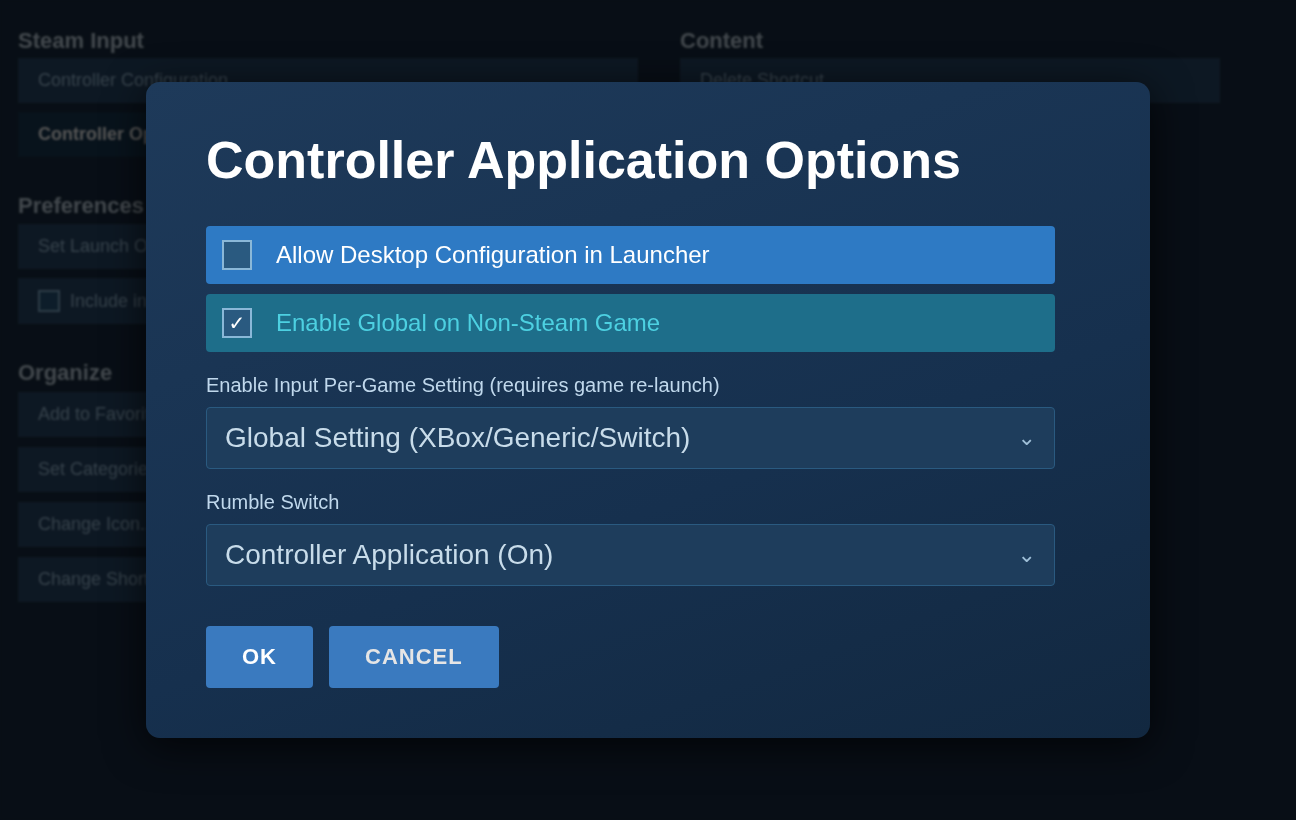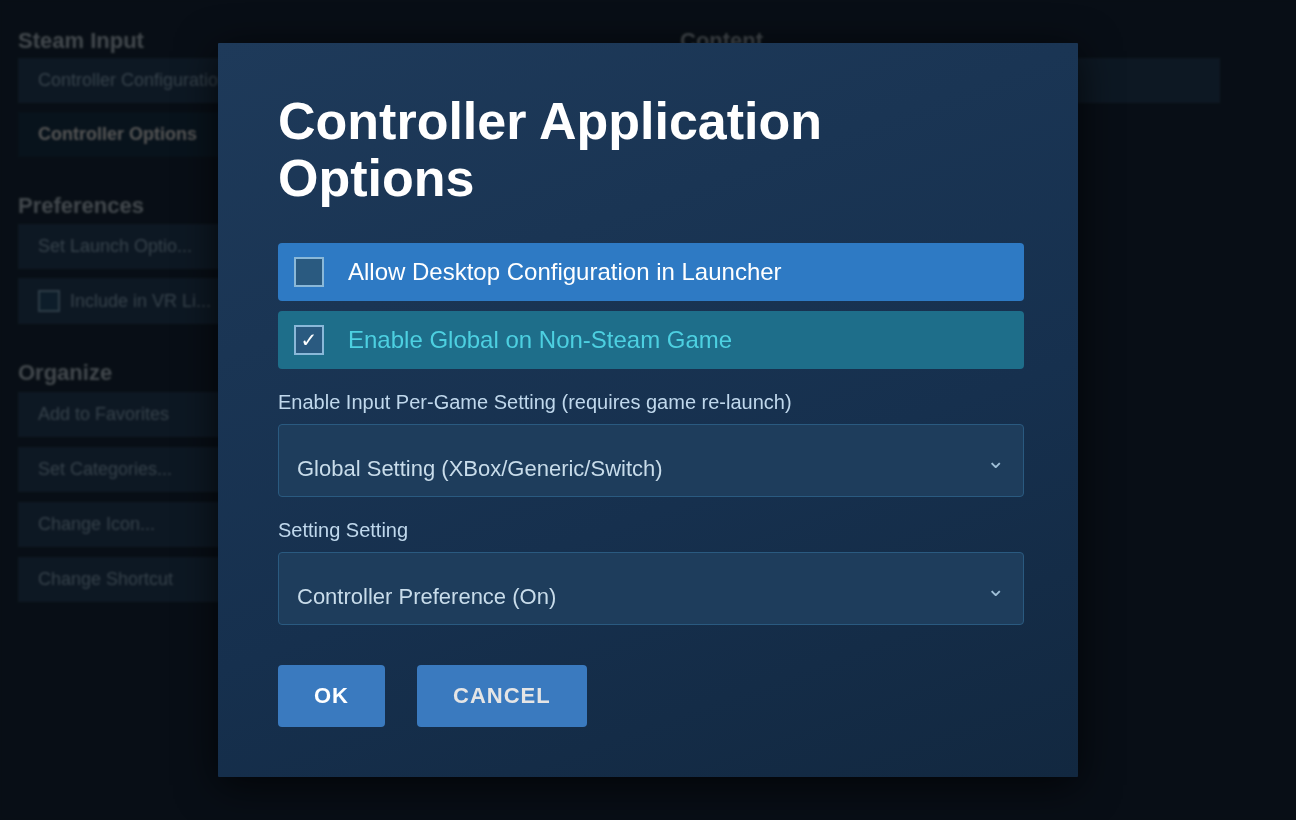--- a/index.html
+++ b/index.html
@@ -51,23 +51,23 @@
       top: 0; left: 0;
       width: 100%; height: 100%;
       background: rgba(0,0,0,0.45);
       display: flex;
       align-items: center;
       justify-content: center;
     }
 
     .modal {
       background: linear-gradient(160deg, #1e3a5a 0%, #16304e 60%, #122840 100%);
-      border-radius: 1px;
-      padding: 50px 54px 50px 60px;
-      width: 860px;
+      border-radius: 14px;
+      padding: 50px 95px 50px 60px;
+      width: 1004px;
       min-height: 560px;
       box-shadow: 0 8px 40px rgba(0,0,0,0.7);
       position: relative;
     }
 
     .modal-title {
       font-size: 52px;
       font-weight: bold;
       color: #ffffff;
       margin-bottom: 36px;
@@ -128,33 +128,32 @@
       justify-content: space-between;
       background-color: #1e3d5c;
       border: 1px solid #2a5a80;
       padding: 14px 18px;
       border-radius: 4px;
       cursor: pointer;
       margin-bottom: 4px;
     }
 
     .dropdown-text {
-      font-size: 22px;
+      font-size: 28px;
       color: #c8dcea;
-      margin-top: 17px;
     }
 
     .dropdown-arrow {
       font-size: 22px;
       color: #a0c0d8;
     }
 
     .button-row {
       display: flex;
-      gap: 32px;
+      gap: 16px;
       margin-top: 40px;
     }
 
     .btn {
       padding: 18px 36px;
       font-size: 22px;
       font-weight: bold;
       border: none;
       border-radius: 4px;
       cursor: pointer;
@@ -211,23 +210,23 @@
       <div class="checkbox-box">✓</div>
       <span class="checkbox-label teal">Enable Global on Non-Steam Game</span>
     </div>
 
     <div class="section-label">Enable Input Per-Game Setting (requires game re-launch)</div>
     <div class="dropdown">
       <span class="dropdown-text">Global Setting (XBox/Generic/Switch)</span>
       <span class="dropdown-arrow">⌄</span>
     </div>
 
-    <div class="section-label">Setting Setting</div>
+    <div class="section-label">Rumble Switch</div>
     <div class="dropdown">
-      <span class="dropdown-text">Controller Preference (On)</span>
+      <span class="dropdown-text">Controller Application (On)</span>
       <span class="dropdown-arrow">⌄</span>
     </div>
 
     <div class="button-row">
       <button class="btn btn-ok">OK</button>
       <button class="btn btn-cancel">CANCEL</button>
     </div>
 
   </div>
 </div>

